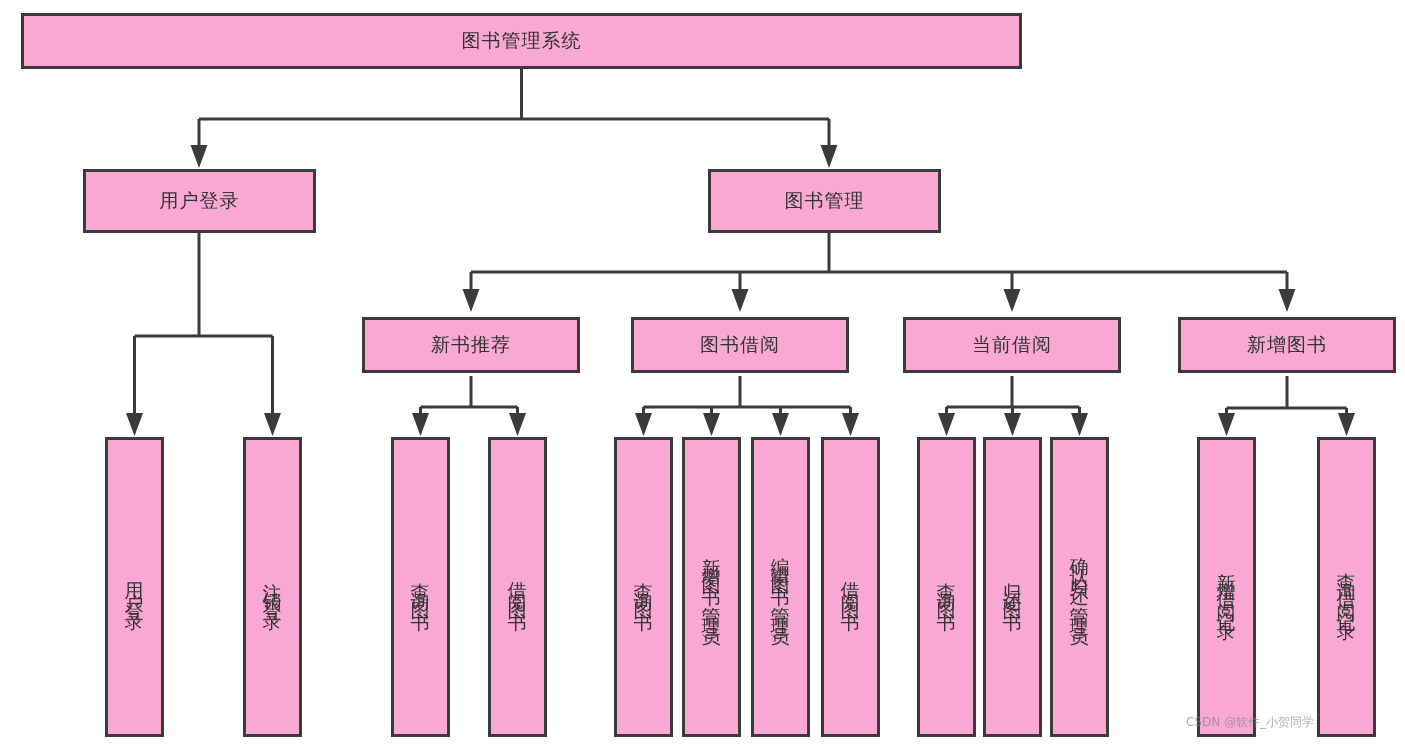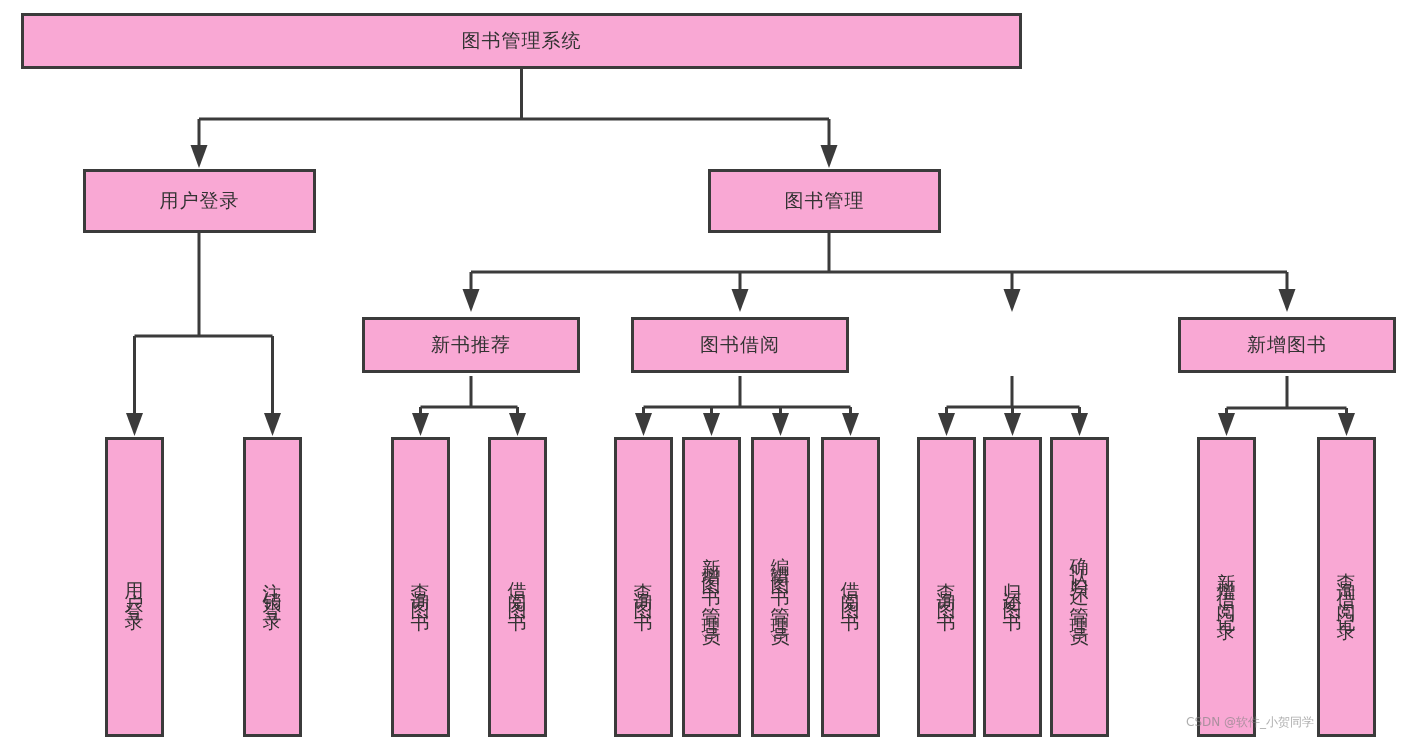--- a/index.html
+++ b/index.html
@@ -134,20 +134,23 @@
   <div class="node lvl2" id="n-book-mgmt">
     <span class="hlabel">图书管理</span>
   </div>
 
   <div class="node lvl3" id="n-new-book">
     <span class="hlabel">新书推荐</span>
   </div>
   <div class="node lvl3" id="n-borrow">
     <span class="hlabel">图书借阅</span>
   </div>
+  <div class="node lvl3" id="n-current">
+    <span class="hlabel">当前借阅</span>
+  </div>
   <div class="node lvl3" id="n-record">
     <span class="hlabel">新增图书</span>
   </div>
 
   <div class="node leaf" id="l-a1">
     <span class="vlabel">用户登录</span>
   </div>
   <div class="node leaf" id="l-a2">
     <span class="vlabel">注销登录</span>
   </div>

